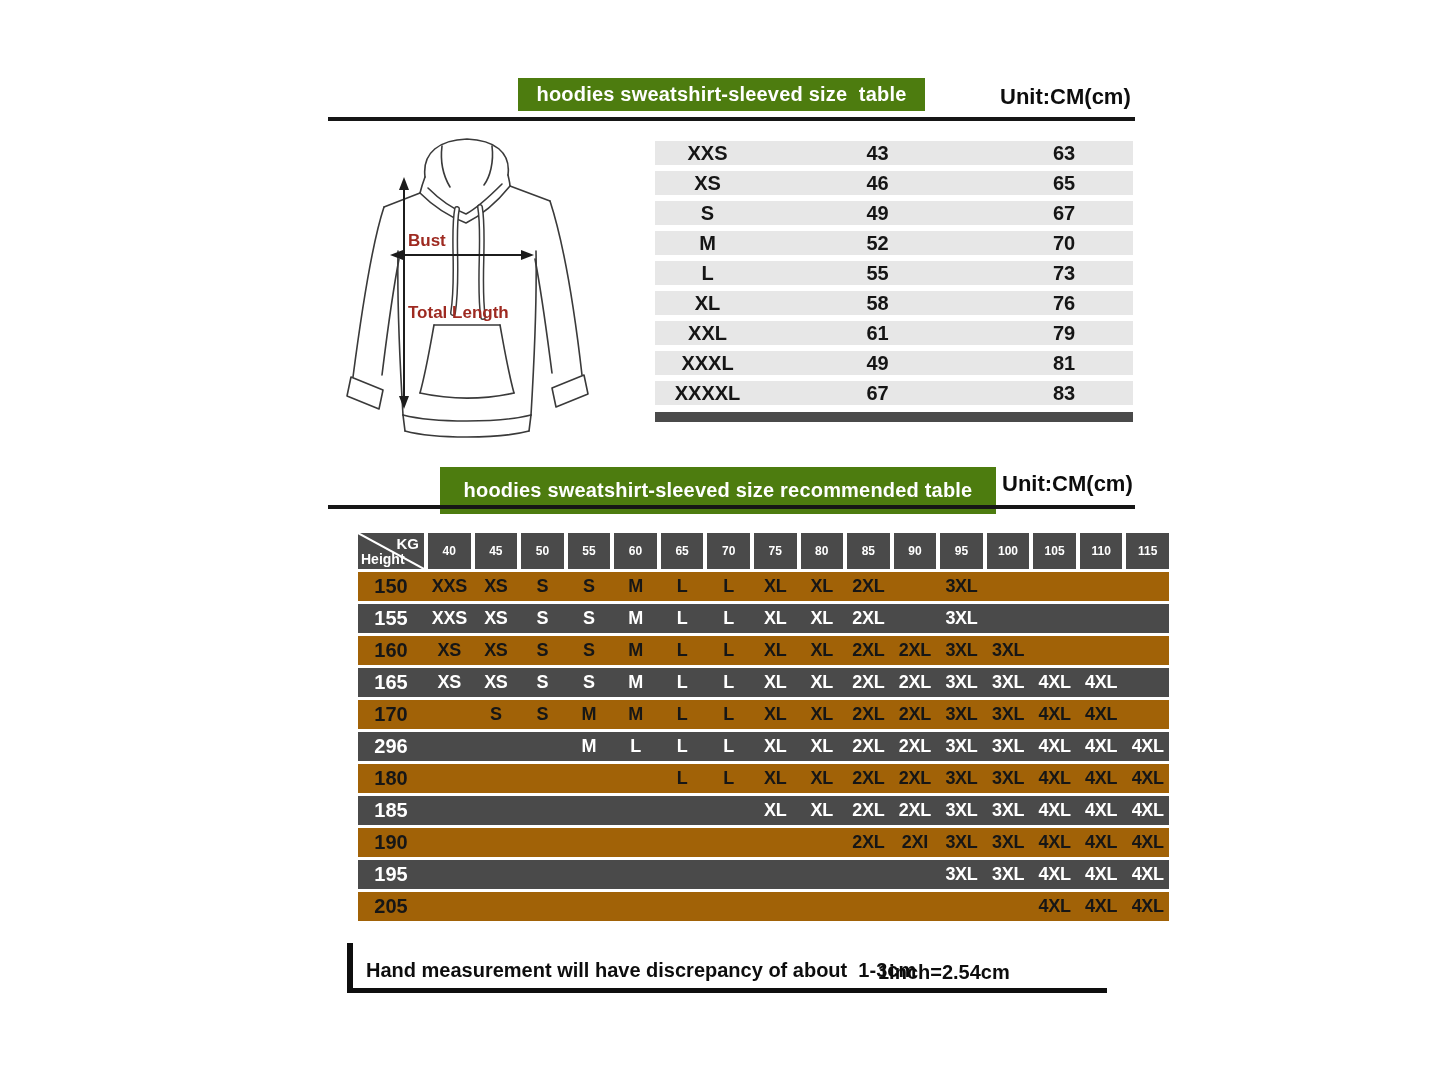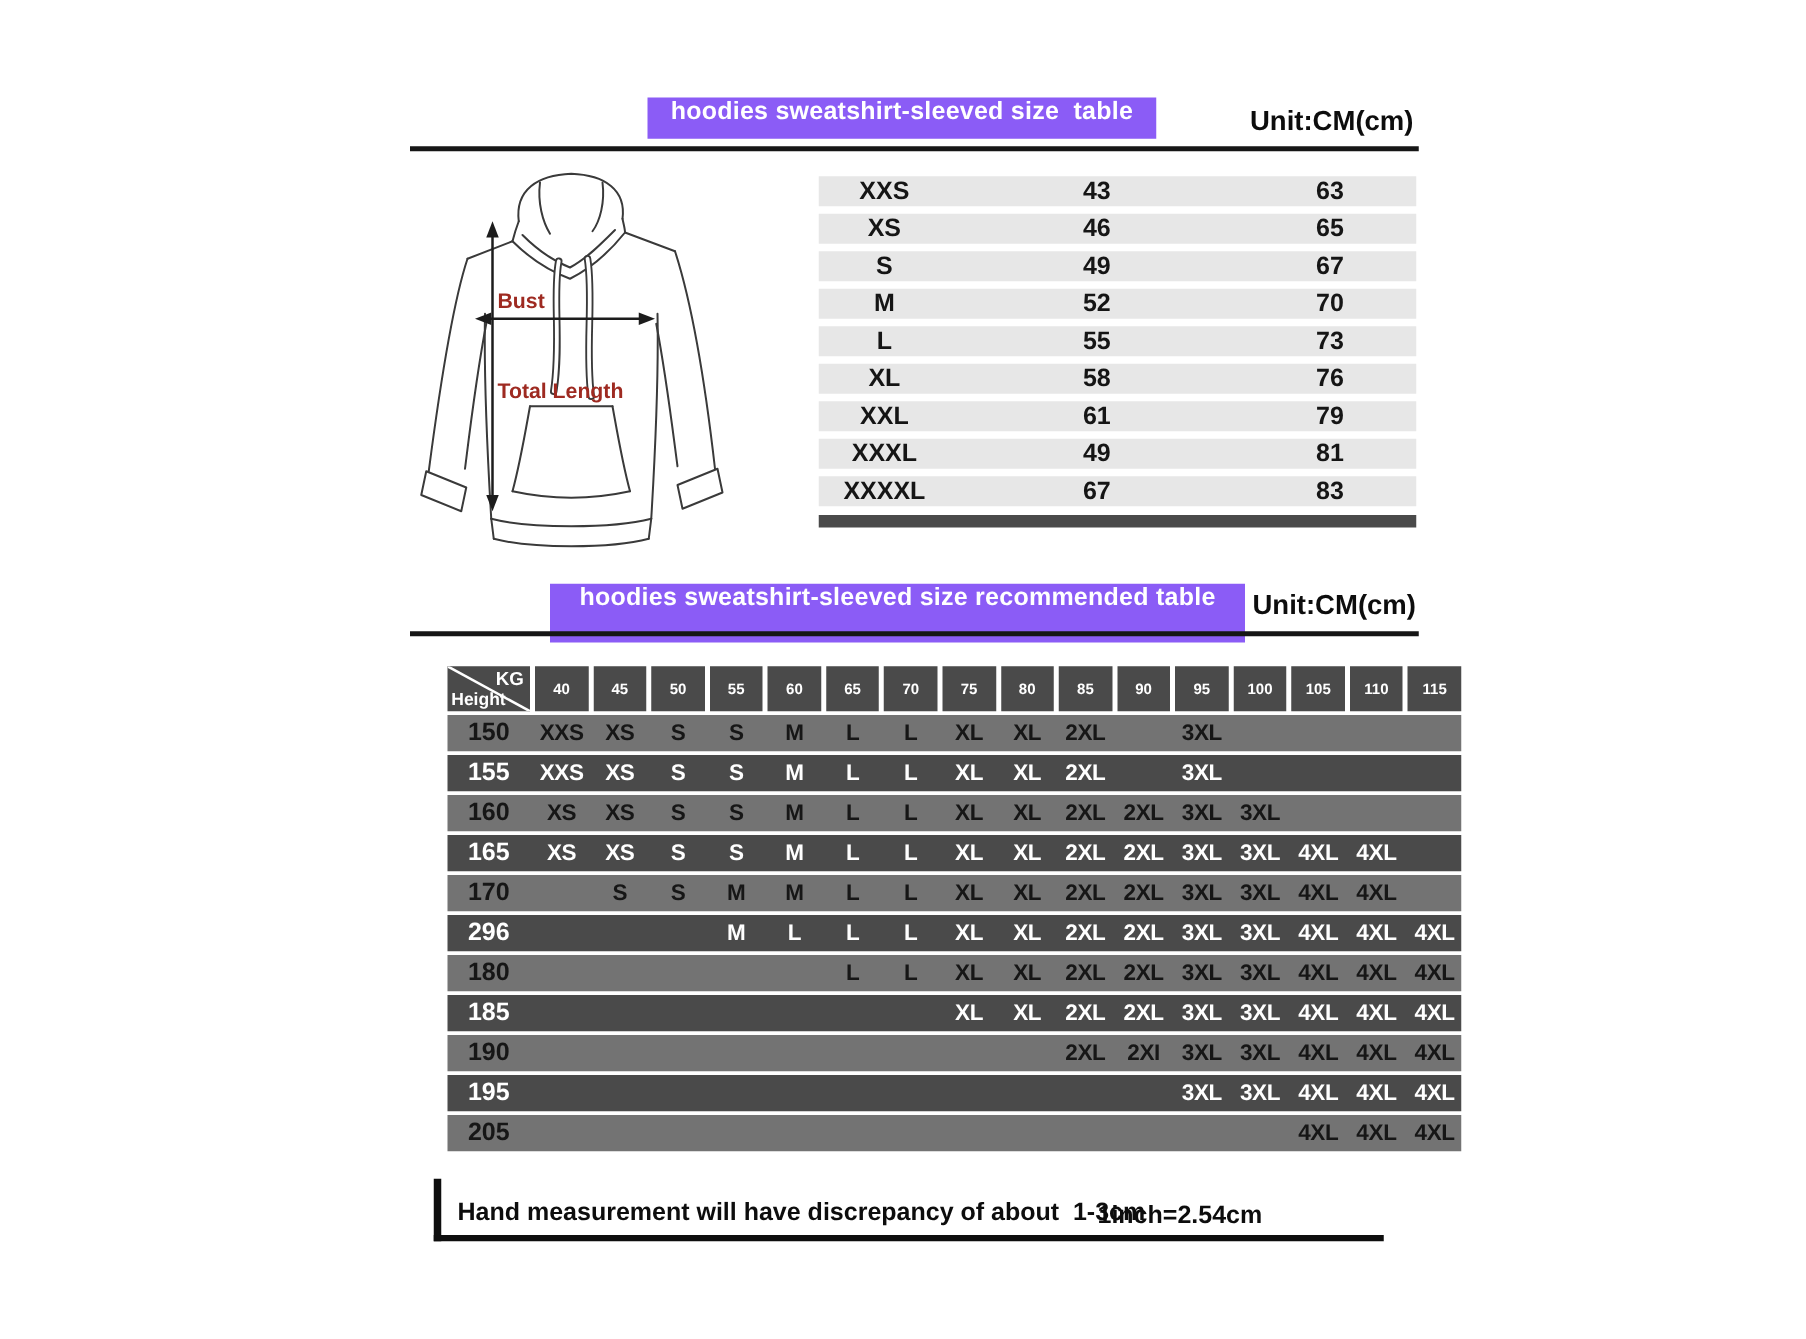--- a/index.html
+++ b/index.html
@@ -2,34 +2,34 @@
 <html><head>
 <meta charset="utf-8">
 <style>
   html,body{margin:0;padding:0;background:#fff;}
   .sheet{
     position:relative;width:1445px;height:1071px;background:#ffffff;overflow:hidden;
     font-family:"Liberation Sans",sans-serif;font-weight:bold;color:#151515;
   }
   
   .title-bar{
-    position:absolute;background:#8b5cf6;color:#ffffff;
-    display:flex;justify-content:center;
+    position:absolute;background:#4d7c0f;color:#ffffff;
+    display:flex;align-items:center;justify-content:center;
     font-size:20px;white-space:pre;letter-spacing:.2px;
   }
   .title-bar-1{left:518px;top:78px;width:407px;height:33px;}
   .title-bar-2{left:440px;top:467px;width:556px;height:47px;}
   .unit-label{position:absolute;font-size:22px;color:#0d0d0d;white-space:pre;}
   .unit-1{left:1000px;top:84px;}
   .unit-2{left:1002px;top:471px;}
   .hrule{position:absolute;background:#161616;height:4px;}
   .hrule-1{left:328px;top:117px;width:807px;}
   .hrule-2{left:328px;top:505px;width:807px;}
   
-  .hoodie-wrap{position:absolute;left:322px;top:133px;width:272px;height:328px;}
+  .hoodie-wrap{position:absolute;left:332px;top:133px;width:272px;height:328px;}
   .hoodie-wrap svg{display:block;}
   .hoodie-line{fill:none;stroke:#3a3a3a;stroke-width:1.6;stroke-linecap:round;stroke-linejoin:round;}
   .cord-outer{fill:none;stroke:#3a3a3a;stroke-width:6;stroke-linecap:round;}
   .cord-inner{fill:none;stroke:#ffffff;stroke-width:3;stroke-linecap:round;}
   .dim-line{stroke:#1c1c1c;stroke-width:2;}
   .dim-head{fill:#1c1c1c;}
   .dim-text{fill:#9e2a21;font-family:"Liberation Sans",sans-serif;font-weight:bold;font-size:17px;}
   
   .size-table{position:absolute;left:655px;top:135px;width:478px;}
   .st-header,.st-row{display:grid;grid-template-columns:105px 235px 138px;text-align:center;}
@@ -40,21 +40,21 @@
   .matrix{position:absolute;left:322px;top:533px;width:811px;padding-left:36px;}
   .mx-header{display:flex;gap:4px;height:36px;}
   .mx-corner{
     position:relative;flex:0 0 66px;background:#4a4a4a;color:#fff;overflow:hidden;
   }
   .mx-corner svg{position:absolute;left:0;top:0;}
   .corner-kg{position:absolute;top:2px;right:5px;font-size:15px;}
   .corner-height{position:absolute;bottom:2px;left:3px;font-size:14px;}
   .wt-cell{flex:1 1 0;background:#4a4a4a;color:#fff;font-size:12px;text-align:center;line-height:36px;}
   .mx-row{display:flex;gap:4px;height:29px;margin-top:3px;}
-  .mx-row.light{background:#737373;color:#161616;}
+  .mx-row.light{background:#a16207;color:#161616;}
   .mx-row.dark{background:#4a4a4a;color:#ffffff;}
   .mx-height{flex:0 0 66px;font-size:20px;text-align:center;line-height:29px;}
   .mx-cell{flex:1 1 0;font-size:18px;letter-spacing:-0.3px;text-align:center;line-height:29px;}
   
   .footer-vbar{position:absolute;left:347px;top:943px;width:6px;height:50px;background:#0e0e0e;}
   .footer-hline{position:absolute;left:347px;top:988px;width:760px;height:5px;background:#0e0e0e;}
   .footer-note{position:absolute;left:366px;top:959px;font-size:20px;color:#0d0d0d;white-space:pre;}
   .footer-conv{position:absolute;left:878px;top:961px;font-size:20px;color:#0d0d0d;white-space:pre;}
 </style>
 </head>

